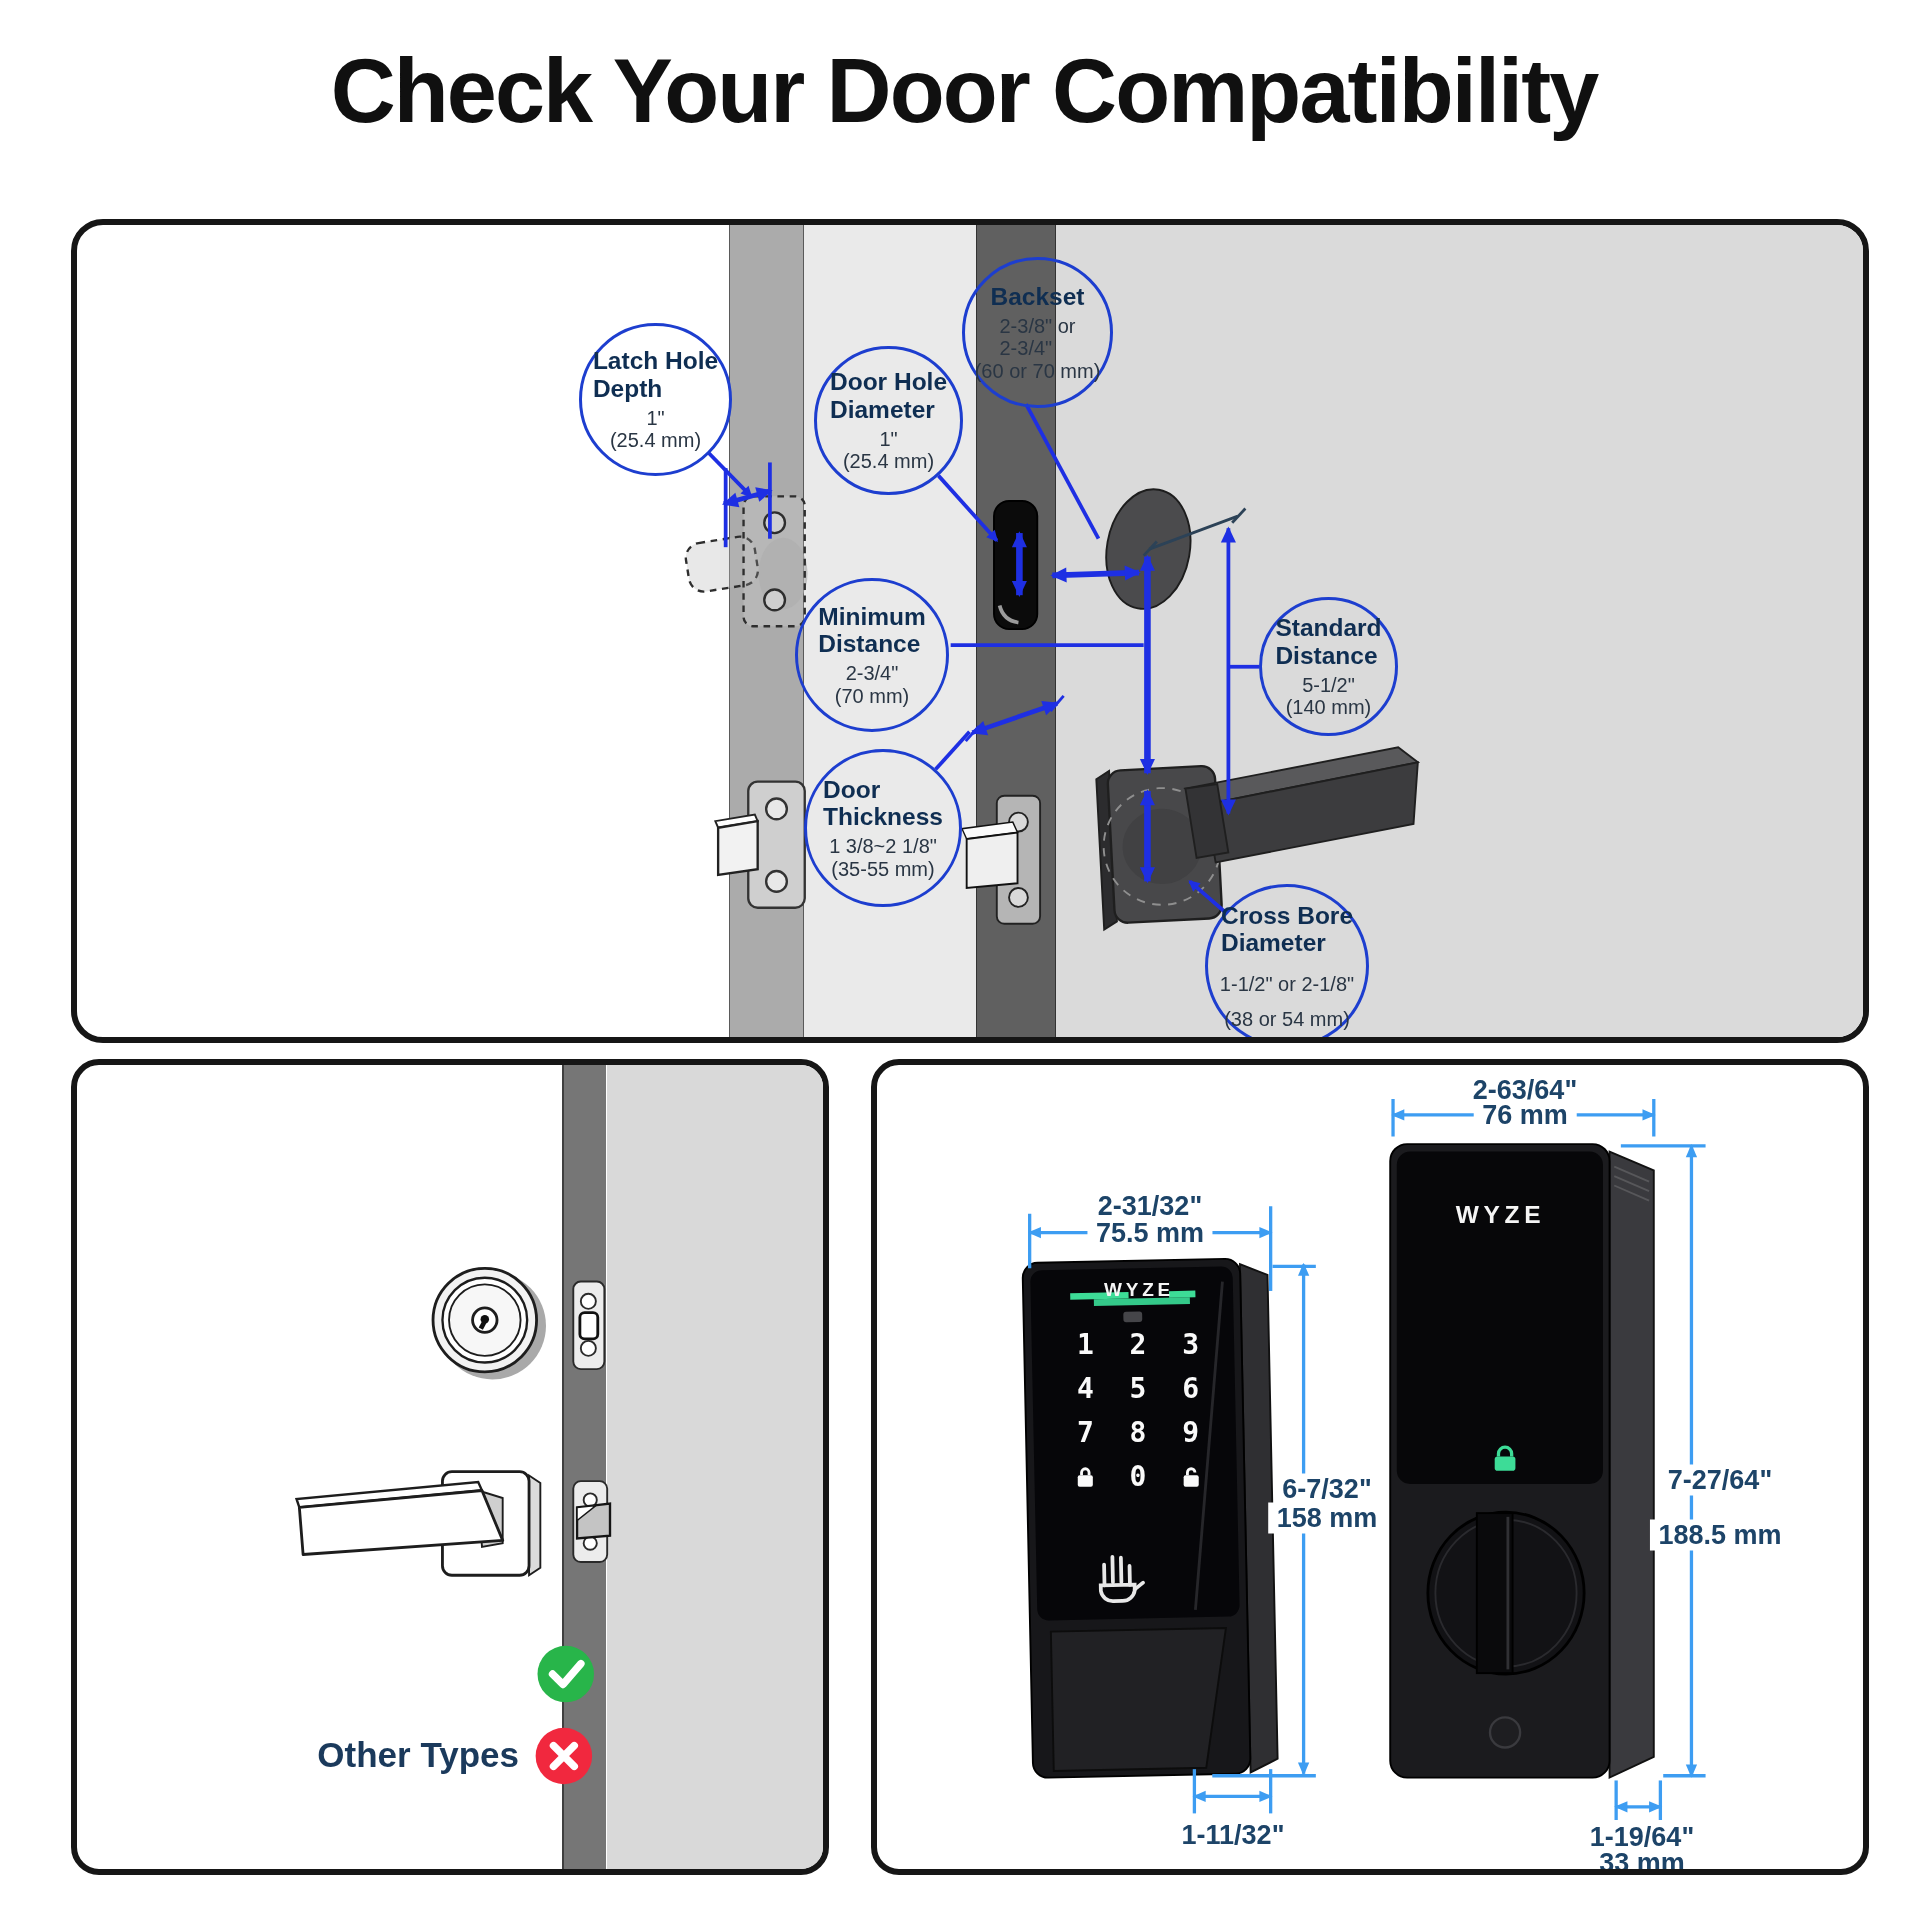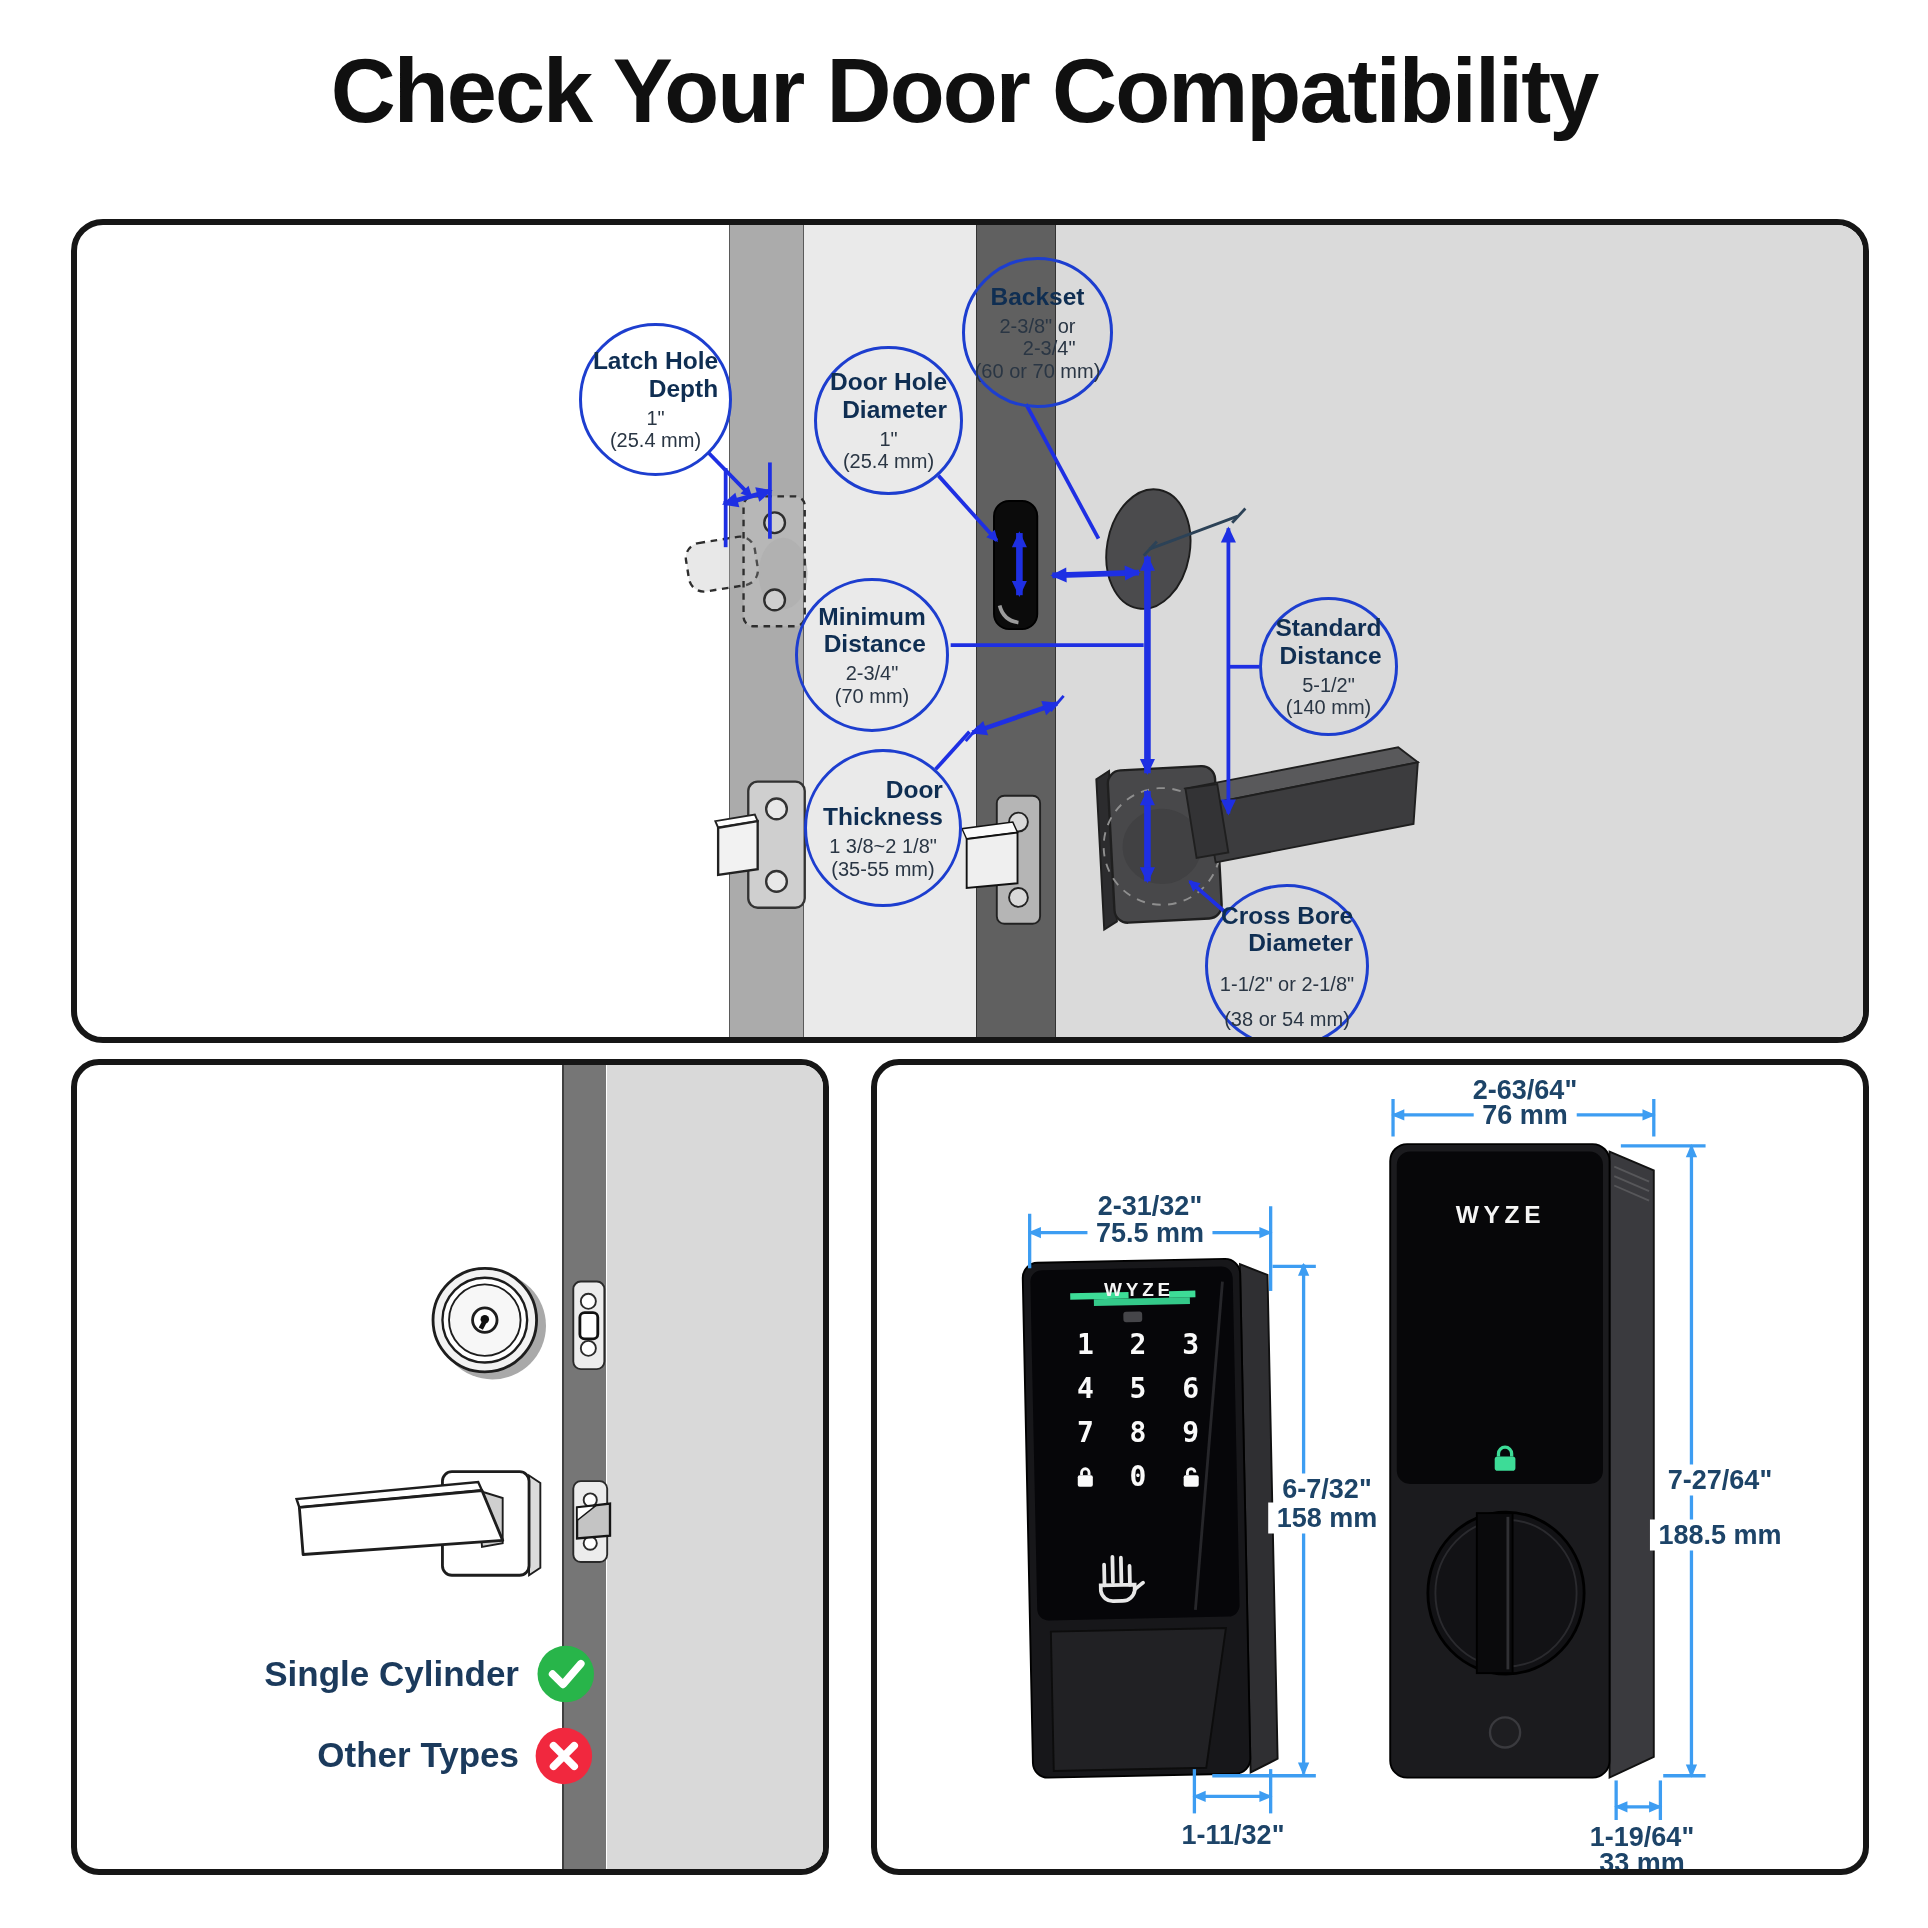--- a/index.html
+++ b/index.html
@@ -7,21 +7,21 @@
          font-family:"Liberation Sans", sans-serif;padding-left:39px;}
   .title{position:absolute;left:0;top:40px;width:1928px;text-align:center;
          font-size:90px;font-weight:700;letter-spacing:-1.9px;color:#101010;}
   .panel{position:absolute;border:6.6px solid #161616;background:#fff;box-sizing:border-box;overflow:hidden;}
   .panel.top{left:71px;top:219px;width:1798px;height:824px;border-radius:32px;}
   .panel.bl{left:71px;top:1059px;width:758px;height:816px;border-radius:28px;}
   .panel.br{left:871px;top:1059px;width:998px;height:816px;border-radius:28px;}
   .strip{position:absolute;top:0;bottom:0;}
   .callout{position:absolute;border:3.8px solid #1d3ecf;border-radius:50%;
            display:flex;flex-direction:column;align-items:center;justify-content:center;
-           text-align:right;line-height:1.12;box-sizing:border-box;z-index:5;}
+           text-align:left;line-height:1.12;box-sizing:border-box;z-index:5;}
   .callout .t{font-weight:bold;color:#0f2e52;font-size:24.5px;white-space:pre-line;}
   .callout .v{color:#2a3644;font-size:20px;white-space:pre-line;margin-top:4.7px;}
   .callout .m{color:#2a3644;font-size:20px;}
   .dim{position:absolute;transform:translate(-50%,-50%);font-weight:bold;color:#1d4468;
        font-size:27px;white-space:nowrap;z-index:6;}
   .dim.bg{background:#fff;padding:0 8.5px;}
   .cyl-label{position:absolute;left:56px;width:386px;text-align:right;
              font-size:35px;font-weight:bold;color:#1b3a5c;}
   .brand{position:absolute;color:#f5f5f5;font-weight:bold;text-align:center;z-index:4;}
   .brand.kp{left:200px;top:214px;width:124px;font-size:19px;letter-spacing:3.8px;}
@@ -206,21 +206,20 @@
       <g>
         <circle cx="519" cy="647" r="30" fill="#28b54a"></circle>
         <path d="M505 647 l11 11 l19 -22" stroke="#fff" stroke-width="8" fill="none" stroke-linecap="round" stroke-linejoin="round"></path>
       </g>
       <g>
         <circle cx="517" cy="734" r="30" fill="#f1283e"></circle>
         <path d="M506 723 l22 22 M528 723 l-22 22" stroke="#fff" stroke-width="8" stroke-linecap="round"></path>
       </g>
     </svg>
 
-    <div class="cyl-label" style="top:589px;">Single Cylinder</div>
     <div class="cyl-label" style="top:670px;">Other Types</div>
   </section>
 
   <section class="panel br">
     <svg width="985" height="803" viewBox="0 0 1046 853">
       <defs>
         <marker id="dae" markerUnits="userSpaceOnUse" markerWidth="18" markerHeight="18" refX="14" refY="9" orient="auto">
             <path d="M2,3 L16,9 L2,15 z" fill="#3d9df2"></path>
           </marker>
         <marker id="das" markerUnits="userSpaceOnUse" markerWidth="18" markerHeight="18" refX="4" refY="9" orient="auto">

